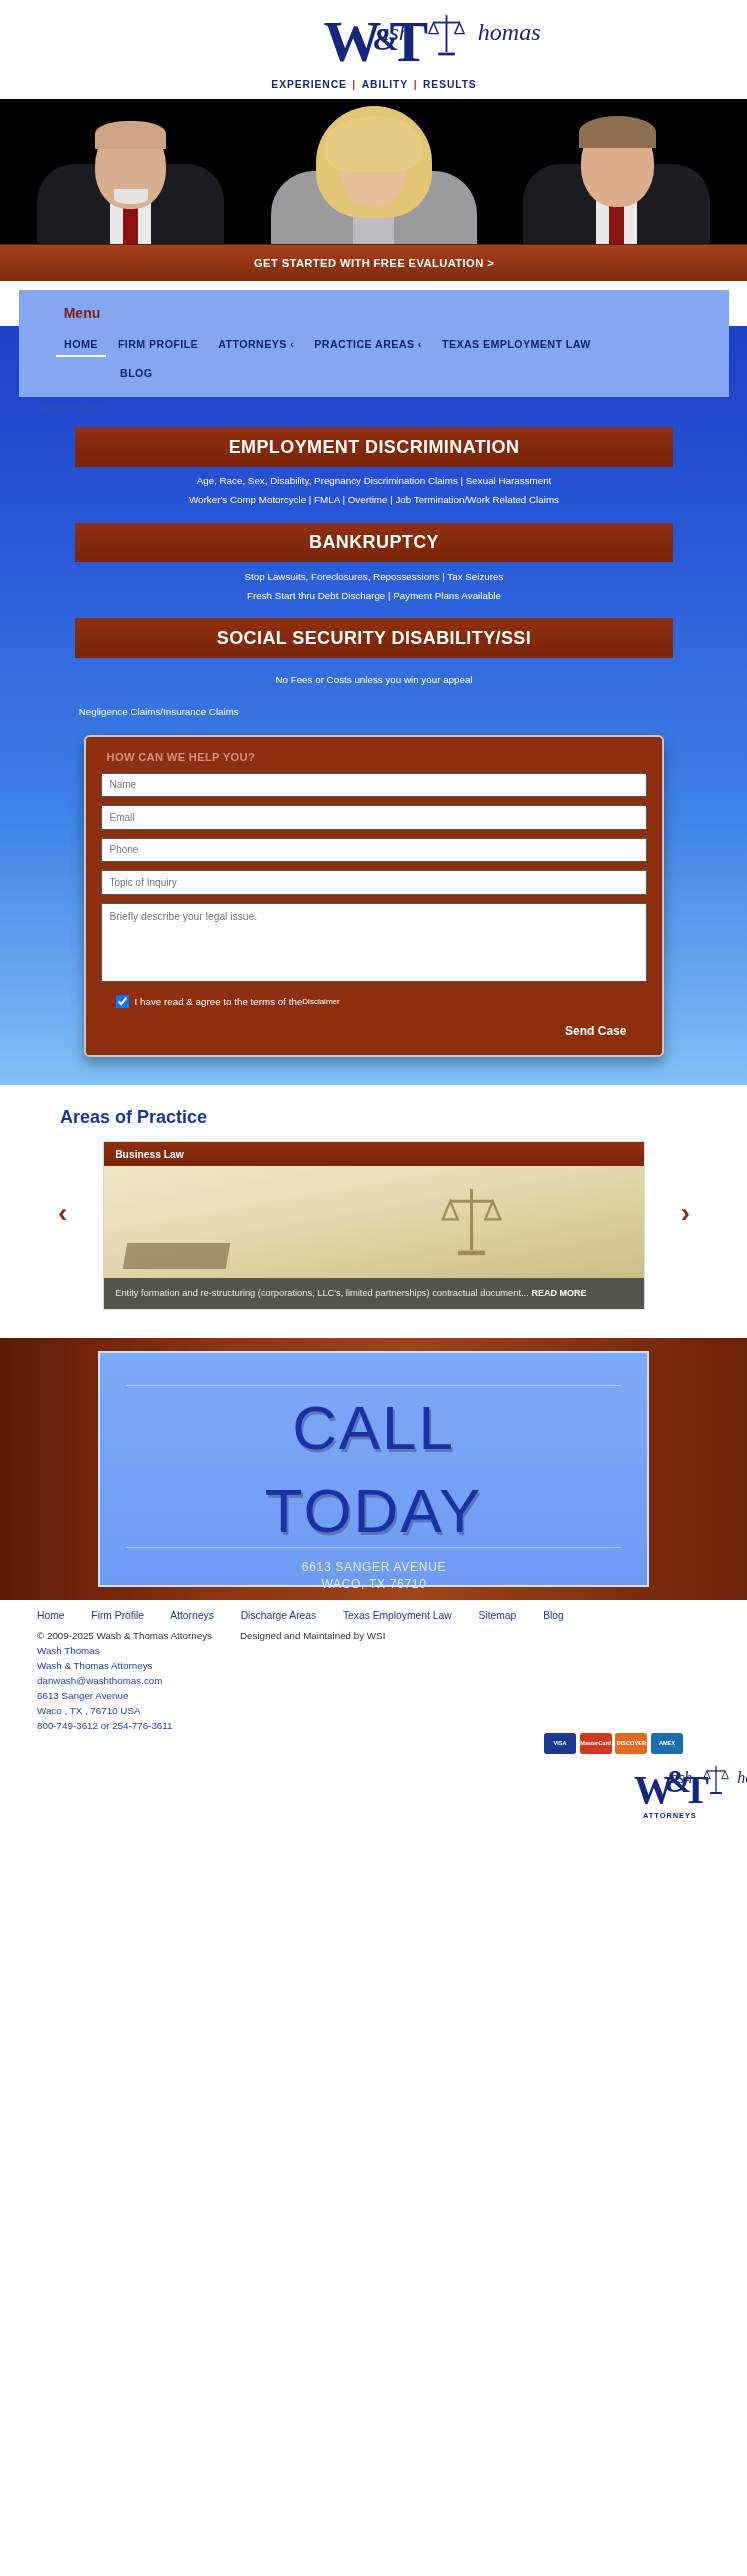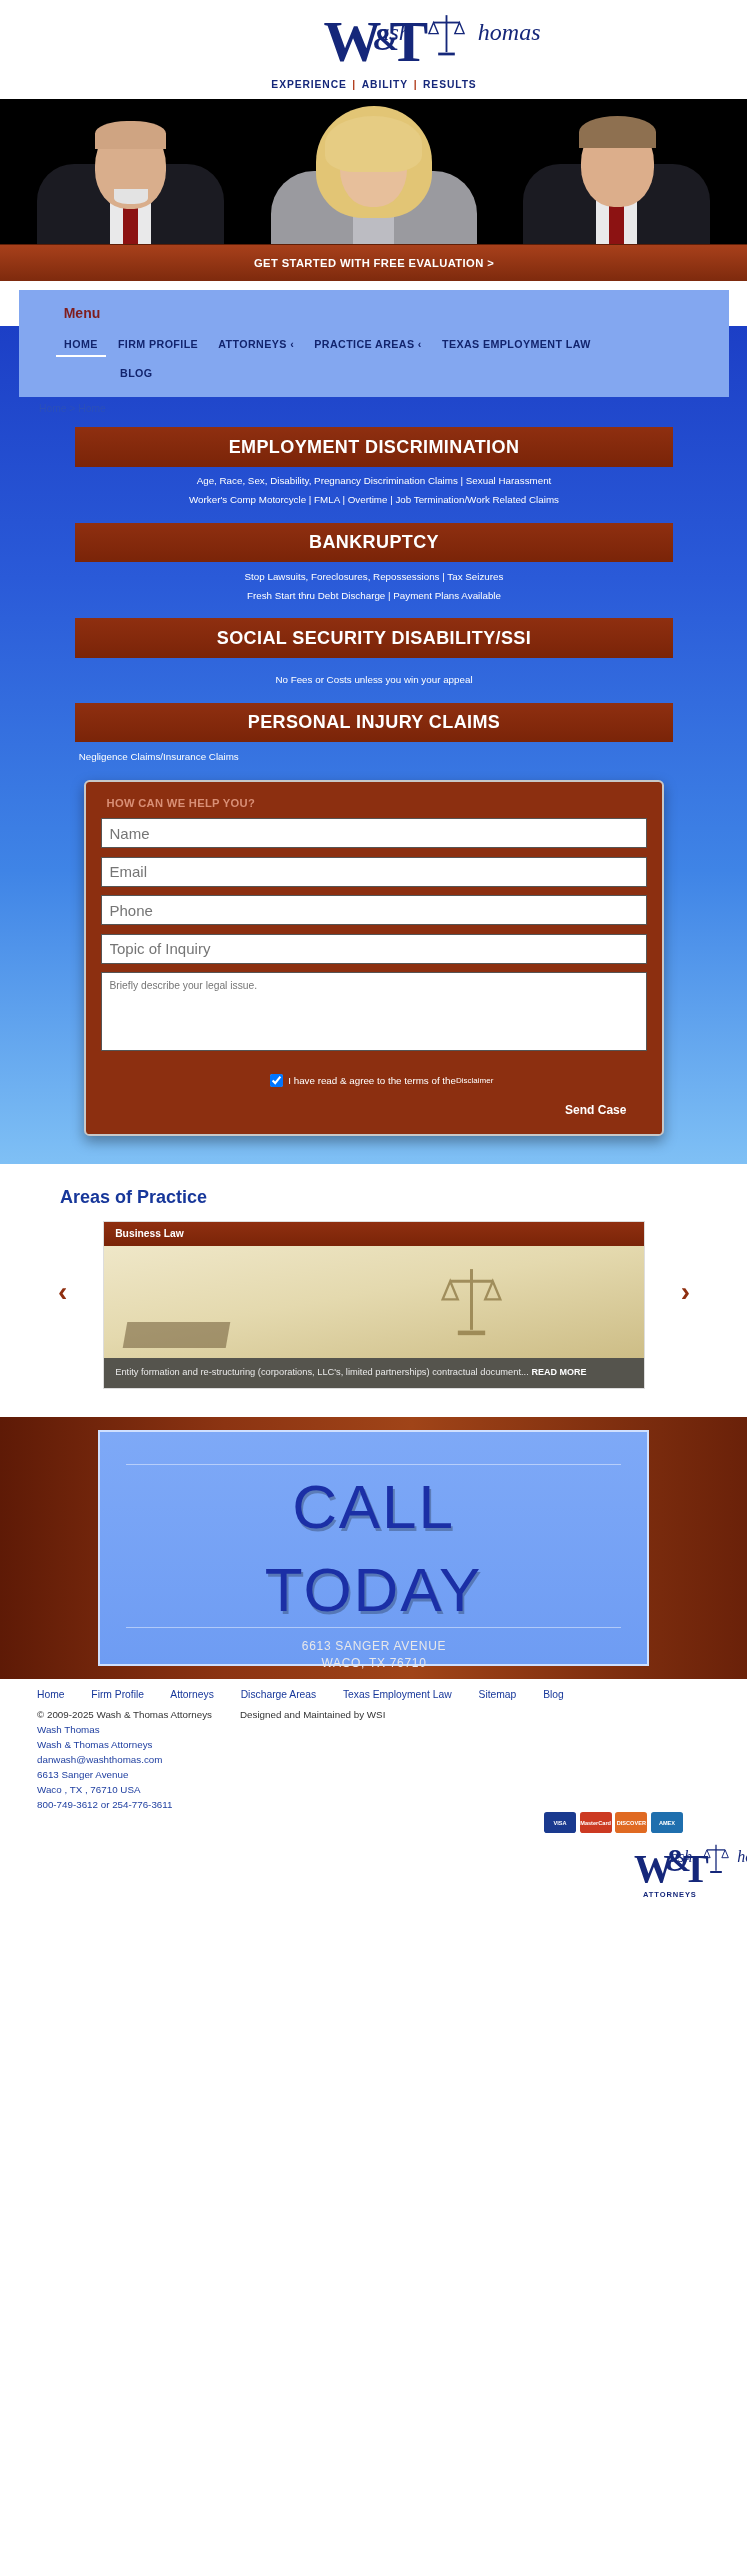--- a/index.html
+++ b/index.html
@@ -196,45 +196,44 @@
     font-size: 11.2px;
     font-weight: bold;
     padding: 3.7px 0 9.3px 5.6px;
     letter-spacing: 0.3px;
   }
   .form-card input[type=text] {
     width: 100%;
     display: block;
     margin-bottom: 8.4px;
     padding: 5.6px 7.5px;
-    font-size: 15px;
+    font-size: 10px;
     font-family: "Liberation Sans", sans-serif;
     border: 0.9px solid #555;
     background: #fff;
     color: #333;
   }
   .form-card textarea {
     width: 100%;
     height: 79px;
     padding: 6.5px 7.5px;
     font-size: 10.3px;
     font-family: "Liberation Sans", sans-serif;
     border: 0.9px solid #555;
     background: #fff;
     color: #333;
     resize: none;
   }
   .agree-row {
-    margin-top: 20px;
+    margin-top: 10px;
     padding-left: 15px;
     color: #fff;
     font-size: 9.8px;
     display: flex;
     align-items: center;
-    justify-content: center;
   }
   .agree-row input { margin-right: 5.6px; }
   .agree-row .disc { font-size: 8px; }
   .send-row { text-align: right; margin-top: 13px; padding-right: 20.6px; }
   .send-btn {
     background: transparent;
     border: none;
     color: #fff;
     font-size: 12px;
     font-weight: bold;
@@ -500,21 +499,20 @@
     <div class="band-sub">
       <div>Stop Lawsuits, Foreclosures, Repossessions | Tax Seizures</div>
       <div>Fresh Start thru Debt Discharge | Payment Plans Available</div>
     </div>
 
     <div class="band">SOCIAL SECURITY DISABILITY/SSI</div>
     <div class="band-sub">
       <div style="padding-top:7.5px;">No Fees or Costs unless you win your appeal</div>
     </div>
 
-    <div class="band">PERSONAL INJURY CLAIMS</div>
     <div class="band-sub left">
       <div>Negligence Claims/Insurance Claims</div>
     </div>
 
     <div class="form-card">
       <div class="form-title">HOW CAN WE HELP YOU?</div>
       <input type="text" placeholder="Name" style="">
       <input type="text" placeholder="Email" style="">
       <input type="text" placeholder="Phone" style="">
       <input type="text" placeholder="Topic of Inquiry" style="">

